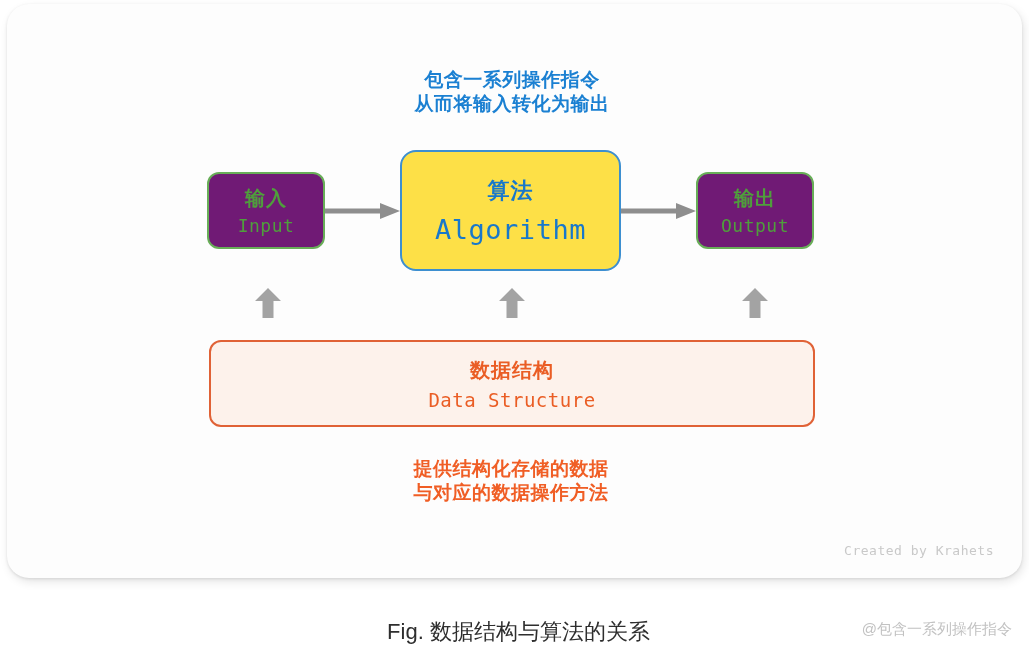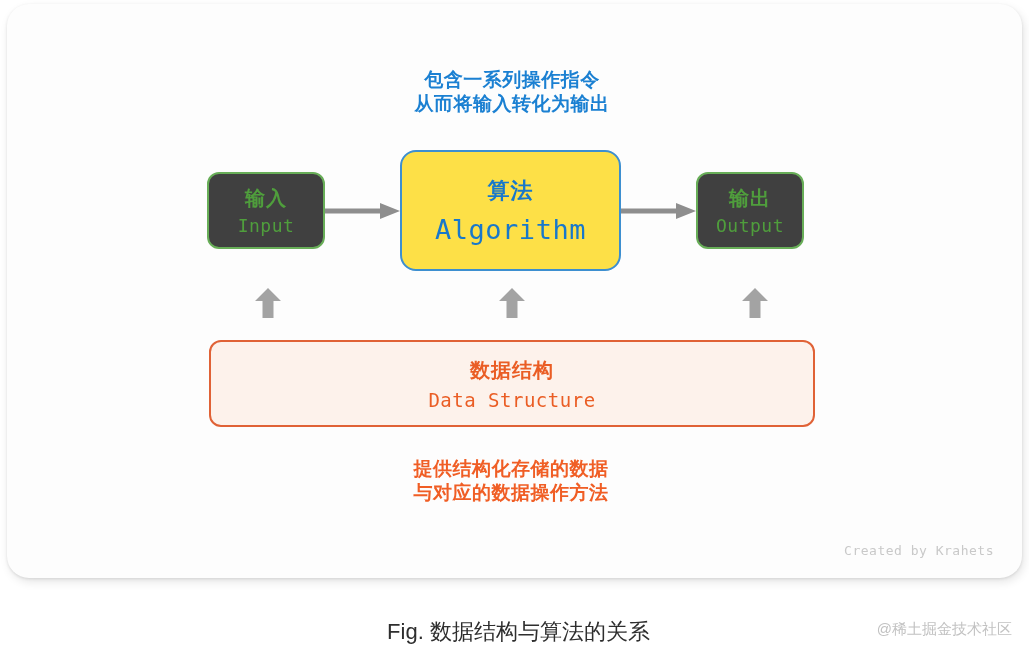--- a/index.html
+++ b/index.html
@@ -32,28 +32,28 @@
     position: absolute;
     display: flex;
     flex-direction: column;
     align-items: center;
     justify-content: center;
   }
   .node .zh { font-weight: bold; letter-spacing: 1px; }
   .node .en { font-family: "DejaVu Sans Mono", monospace; letter-spacing: 0.5px; }
   .node-green {
     border: 2px solid #68ae58;
-    background: #404040;
+    background: #701a75;
     border-radius: 12px;
     color: #4f9e3c;
   }
   .node-green .zh { font-size: 20px; margin-bottom: 3px; }
   .node-green .en { font-size: 18px; }
   .node-input  { left: 207px; top: 172px; width: 118px; height: 77px; }
-  .node-output { left: 696px; top: 172px; width: 108px; height: 77px; }
+  .node-output { left: 696px; top: 172px; width: 118px; height: 77px; }
   .node-algorithm {
     left: 400px; top: 150px; width: 221px; height: 121px;
     border: 2px solid #3d8fd0;
     background: #fde047;
     border-radius: 16px;
     color: #1878cb;
   }
   .node-algorithm .zh { font-size: 22px; margin-bottom: 8px; }
   .node-algorithm .en { font-size: 27px; }
   .node-ds {
@@ -156,13 +156,13 @@
 
 <div class="annotation annotation-bottom">
   <div>提供结构化存储的数据</div>
   <div>与对应的数据操作方法</div>
 </div>
 
 <div class="credit">Created by Krahets</div>
 
 <div class="caption">Fig. 数据结构与算法的关系</div>
 
-<div class="watermark">@稀土掘金技术社区</div>
+<div class="watermark">@包含一系列操作指令</div>
 
 </body></html>

